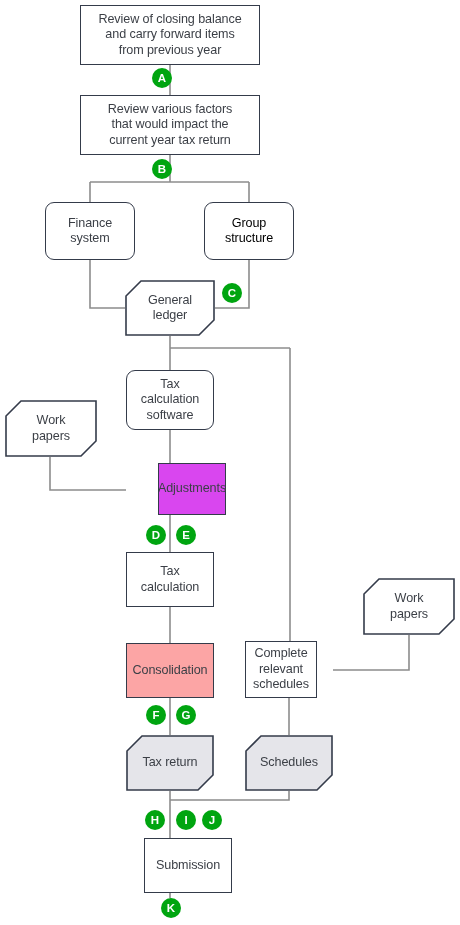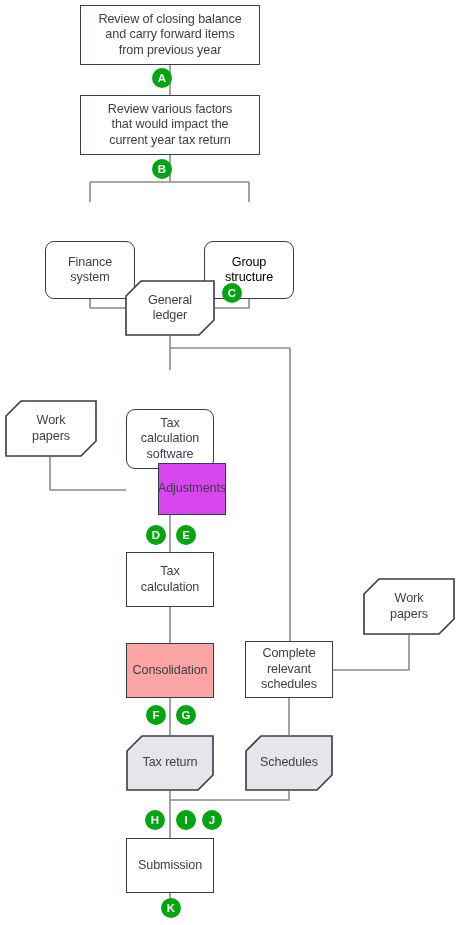--- a/index.html
+++ b/index.html
@@ -40,21 +40,20 @@
     background: #ffffff;
     border: 1.6px solid #343b4a;
     z-index: 2;
   }
   .node .label {
     padding: 0 4px;
     white-space: pre-line;
   }
   .node.rounded {
     border-radius: 9px;
-    margin-top: 39px;
   }
   .node.sharp {
     border-radius: 0;
   }
   
   .node.clipped {
     border: none;
     background: transparent;
   }
   .node.clipped .shape {
@@ -153,21 +152,21 @@
       <div class="node sharp" style="left: 126px; top: 463px; width: 68px; height: 52px; background: #d946ef; border-color: rgb(52, 59, 74); margin-left: 32px;">
         <span class="label" style="color: rgb(59, 63, 70);">Adjustments</span>
       </div>
       <div class="node sharp" style="left: 126px; top: 552px; width: 88px; height: 55px; background: rgb(255, 255, 255); border-color: rgb(52, 59, 74);">
         <span class="label" style="color: rgb(59, 63, 70);">Tax
 calculation</span>
       </div>
       <div class="node sharp" style="left: 126px; top: 643px; width: 88px; height: 55px; background: #fca5a5; border-color: rgb(52, 59, 74);">
         <span class="label" style="color: rgb(59, 63, 70);">Consolidation</span>
       </div>
-      <div class="node sharp" style="left: 245px; top: 641px; width: 88px; height: 57px; background: rgb(255, 255, 255); border-color: rgb(52, 59, 74); align-items: center;">
+      <div class="node sharp" style="left: 245px; top: 641px; width: 72px; height: 57px; background: rgb(255, 255, 255); border-color: rgb(52, 59, 74); align-items: center;">
         <span class="label" style="color: rgb(59, 63, 70);">Complete
 relevant
 schedules</span>
       </div>
       <div class="node clipped" style="left: 363px; top: 578px; width: 92px; height: 57px;">
         <svg class="shape" viewBox="0 0 92 57" preserveAspectRatio="none">
           <path d="M16,1 L91,1 L91,41 L76,56 L1,56 L1,16 Z" fill="#ffffff" stroke="#343b4a" stroke-width="1.6" stroke-linejoin="miter"></path>
         </svg>
         <span class="label" style="color: rgb(59, 63, 70);">Work
 papers</span>
@@ -177,21 +176,21 @@
           <path d="M16,1 L87,1 L87,40 L72,55 L1,55 L1,16 Z" fill="#e5e5ea" stroke="#343b4a" stroke-width="1.6" stroke-linejoin="miter"></path>
         </svg>
         <span class="label" style="color: rgb(59, 63, 70);">Tax return</span>
       </div>
       <div class="node clipped" style="left: 245px; top: 735px; width: 88px; height: 56px;">
         <svg class="shape" viewBox="0 0 88 56" preserveAspectRatio="none">
           <path d="M16,1 L87,1 L87,40 L72,55 L1,55 L1,16 Z" fill="#e5e5ea" stroke="#343b4a" stroke-width="1.6" stroke-linejoin="miter"></path>
         </svg>
         <span class="label" style="color: rgb(59, 63, 70);">Schedules</span>
       </div>
-      <div class="node sharp" style="left: 126px; top: 838px; width: 88px; height: 55px; background: rgb(255, 255, 255); border-color: rgb(52, 59, 74);">
+      <div class="node sharp" style="left: 144px; top: 838px; width: 88px; height: 55px; background: rgb(255, 255, 255); border-color: rgb(52, 59, 74);">
         <span class="label" style="color: rgb(59, 63, 70);">Submission</span>
       </div>
     </div>
   <div id="badges-layer">
       <div class="badge" style="left: 152px; top: 68px; background: rgb(0, 165, 16); color: rgb(255, 255, 255);">A</div>
       <div class="badge" style="left: 152px; top: 159px; background: rgb(0, 165, 16); color: rgb(255, 255, 255);">B</div>
       <div class="badge" style="left: 222px; top: 283px; background: rgb(0, 165, 16); color: rgb(255, 255, 255);">C</div>
       <div class="badge" style="left: 146px; top: 525px; background: rgb(0, 165, 16); color: rgb(255, 255, 255);">D</div>
       <div class="badge" style="left: 176px; top: 525px; background: rgb(0, 165, 16); color: rgb(255, 255, 255);">E</div>
       <div class="badge" style="left: 146px; top: 705px; background: rgb(0, 165, 16); color: rgb(255, 255, 255);">F</div>

